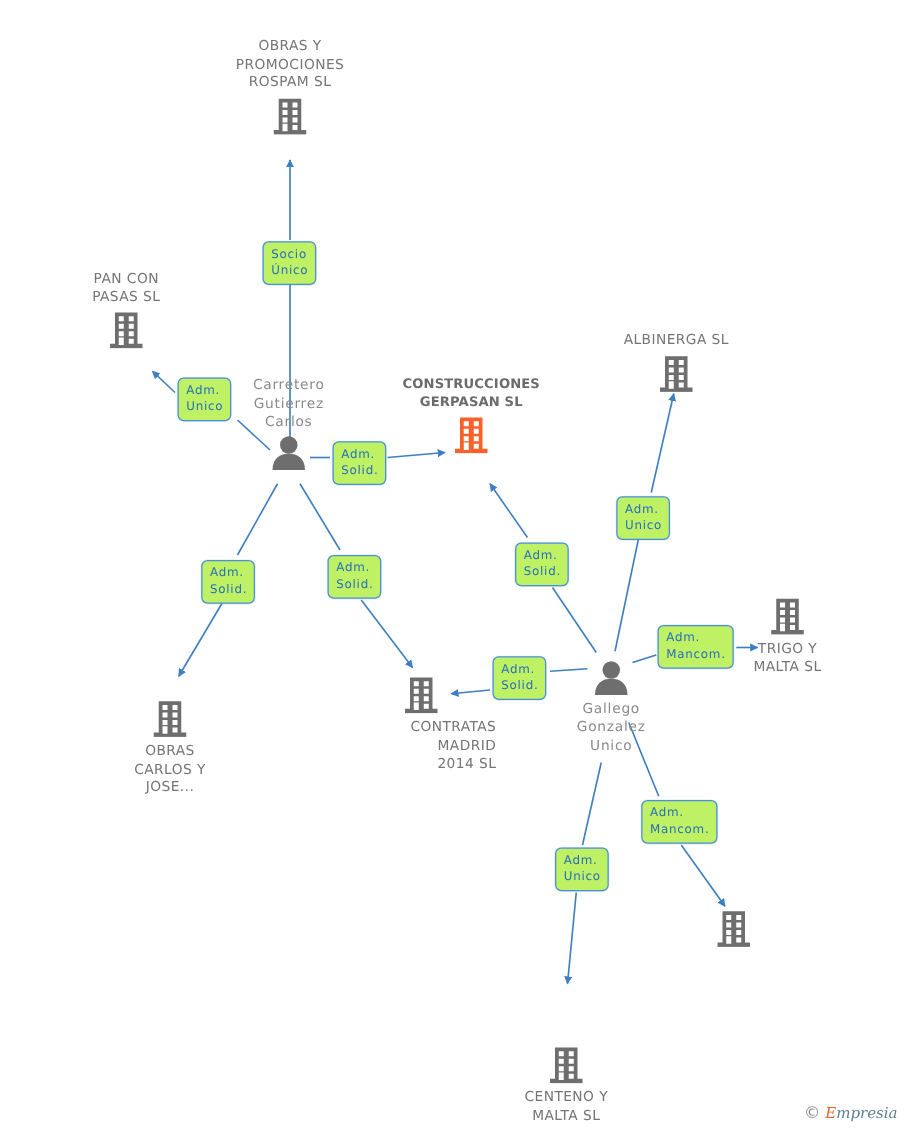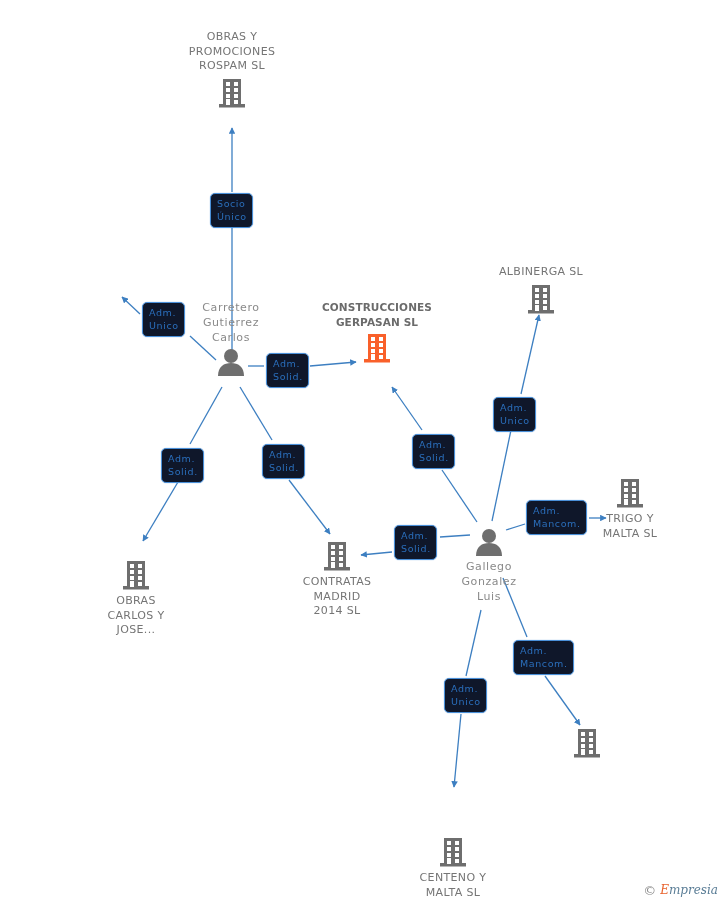--- a/index.html
+++ b/index.html
@@ -57,21 +57,21 @@
   }
   .node-label.person {
     color: #8a8a8a;
     letter-spacing: 0.6px;
     font-size: 11px;
     line-height: 15px;
   }
   .rel-box {
     position: absolute;
     box-sizing: border-box;
-    background: #0f172a;
+    background: #bef264;
     border: 1.3px solid #4a90d9;
     border-radius: 5px;
     color: #2a6ebb;
     font-size: 9.5px;
     line-height: 13px;
     letter-spacing: 0.6px;
     padding: 3px 5px 4px 6px;
     text-align: left;
     white-space: pre-line;
     box-shadow: 0 0 0 0.5px rgba(74,144,217,0.20);
@@ -157,20 +157,36 @@
         <rect x="16" y="5" width="4" height="4" fill="#fff"></rect>
       <rect x="8" y="11" width="4" height="4" fill="#fff"></rect>
         <rect x="16" y="11" width="4" height="4" fill="#fff"></rect>
       <rect x="8" y="17" width="4" height="4" fill="#fff"></rect>
         <rect x="16" y="17" width="4" height="4" fill="#fff"></rect>
       <rect x="16" y="23" width="4" height="4" fill="#fff"></rect>
       <rect x="8" y="22" width="4" height="6" fill="#fff"></rect>
     </svg>
   </div>
 
+  <div class="node" style="left:101px; top:216px;">
+    <span class="node-label above">PAN CON
+PASAS  SL</span>
+    <svg class="node-icon" width="28" height="32" viewBox="0 0 28 32">
+      <rect x="5" y="2" width="18" height="26" fill="#6e6e6e"></rect>
+      <rect x="1" y="27" width="26" height="3.5" fill="#6e6e6e"></rect>
+      <rect x="8" y="5" width="4" height="4" fill="#fff"></rect>
+        <rect x="16" y="5" width="4" height="4" fill="#fff"></rect>
+      <rect x="8" y="11" width="4" height="4" fill="#fff"></rect>
+        <rect x="16" y="11" width="4" height="4" fill="#fff"></rect>
+      <rect x="8" y="17" width="4" height="4" fill="#fff"></rect>
+        <rect x="16" y="17" width="4" height="4" fill="#fff"></rect>
+      <rect x="16" y="23" width="4" height="4" fill="#fff"></rect>
+      <rect x="8" y="22" width="4" height="6" fill="#fff"></rect>
+    </svg>
+  </div>
 
   <div class="node" style="left:377px; top:300px;">
     <span class="node-label above central">CONSTRUCCIONES
 GERPASAN SL</span>
     <svg class="node-icon" width="28" height="32" viewBox="0 0 28 32">
       <rect x="5" y="2" width="18" height="26" fill="#f9602a"></rect>
       <rect x="1" y="27" width="26" height="3.5" fill="#f9602a"></rect>
       <rect x="8" y="5" width="4" height="4" fill="#fff"></rect>
         <rect x="16" y="5" width="4" height="4" fill="#fff"></rect>
       <rect x="8" y="11" width="4" height="4" fill="#fff"></rect>
@@ -219,21 +235,21 @@
       <rect x="8" y="17" width="4" height="4" fill="#fff"></rect>
         <rect x="16" y="17" width="4" height="4" fill="#fff"></rect>
       <rect x="16" y="23" width="4" height="4" fill="#fff"></rect>
       <rect x="8" y="22" width="4" height="6" fill="#fff"></rect>
     </svg>
     <span class="node-label below">OBRAS
 CARLOS Y
 JOSE...</span>
   </div>
 
-  <div class="node" style="left:337px; top:540px;">
+  <div class="node" style="left:337px; top:540px;text-align:right;">
     <svg class="node-icon" width="28" height="32" viewBox="0 0 28 32">
       <rect x="5" y="2" width="18" height="26" fill="#6e6e6e"></rect>
       <rect x="1" y="27" width="26" height="3.5" fill="#6e6e6e"></rect>
       <rect x="8" y="5" width="4" height="4" fill="#fff"></rect>
         <rect x="16" y="5" width="4" height="4" fill="#fff"></rect>
       <rect x="8" y="11" width="4" height="4" fill="#fff"></rect>
         <rect x="16" y="11" width="4" height="4" fill="#fff"></rect>
       <rect x="8" y="17" width="4" height="4" fill="#fff"></rect>
         <rect x="16" y="17" width="4" height="4" fill="#fff"></rect>
       <rect x="16" y="23" width="4" height="4" fill="#fff"></rect>
@@ -244,21 +260,21 @@
 2014  SL</span>
   </div>
 
   <div class="node" style="left:489px; top:528px;">
     <svg class="node-icon" width="30" height="28" viewBox="0 0 30 28">
       <circle cx="15" cy="8" r="7" fill="#6e6e6e"></circle>
       <path d="M 2 28 C 2 18.5 8 15 15 15 C 22 15 28 18.5 28 28 Z" fill="#6e6e6e"></path>
     </svg>
     <span class="node-label below person">Gallego
 Gonzalez
-Luis</span>
+Unico</span>
   </div>
 
   <div class="node" style="left:630px; top:477px;">
     <svg class="node-icon" width="28" height="32" viewBox="0 0 28 32">
       <rect x="5" y="2" width="18" height="26" fill="#6e6e6e"></rect>
       <rect x="1" y="27" width="26" height="3.5" fill="#6e6e6e"></rect>
       <rect x="8" y="5" width="4" height="4" fill="#fff"></rect>
         <rect x="16" y="5" width="4" height="4" fill="#fff"></rect>
       <rect x="8" y="11" width="4" height="4" fill="#fff"></rect>
         <rect x="16" y="11" width="4" height="4" fill="#fff"></rect>

